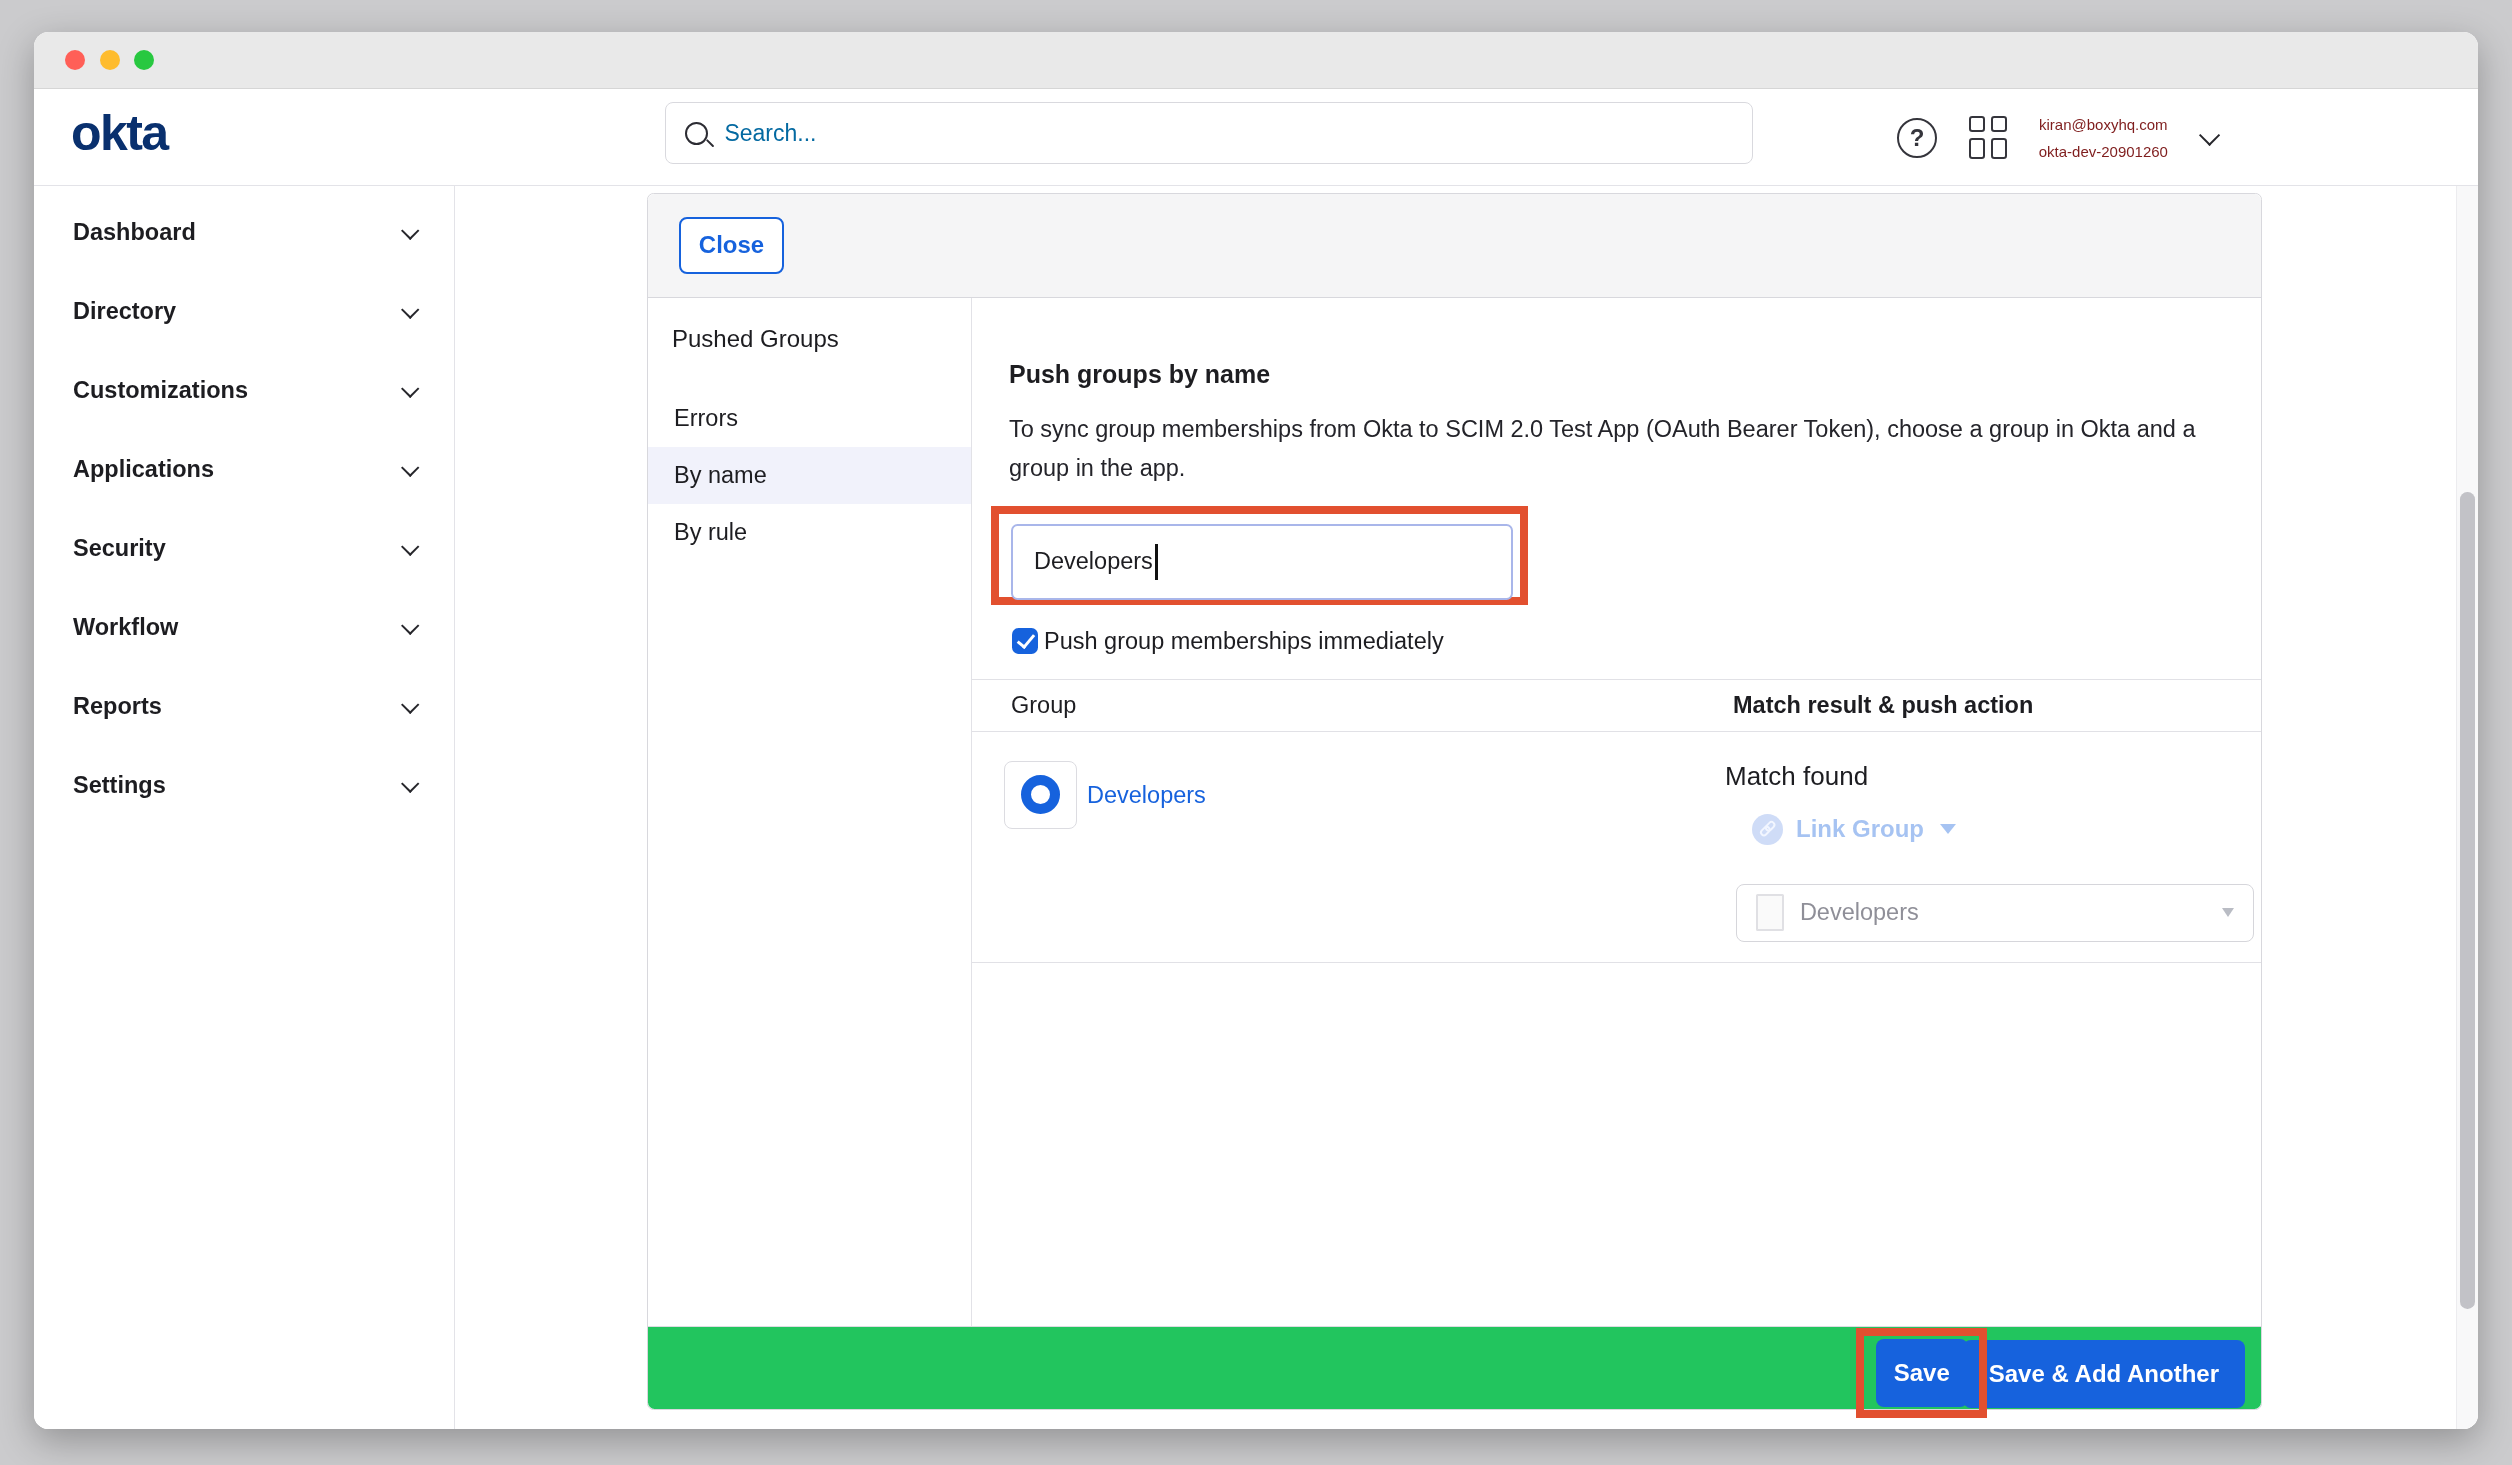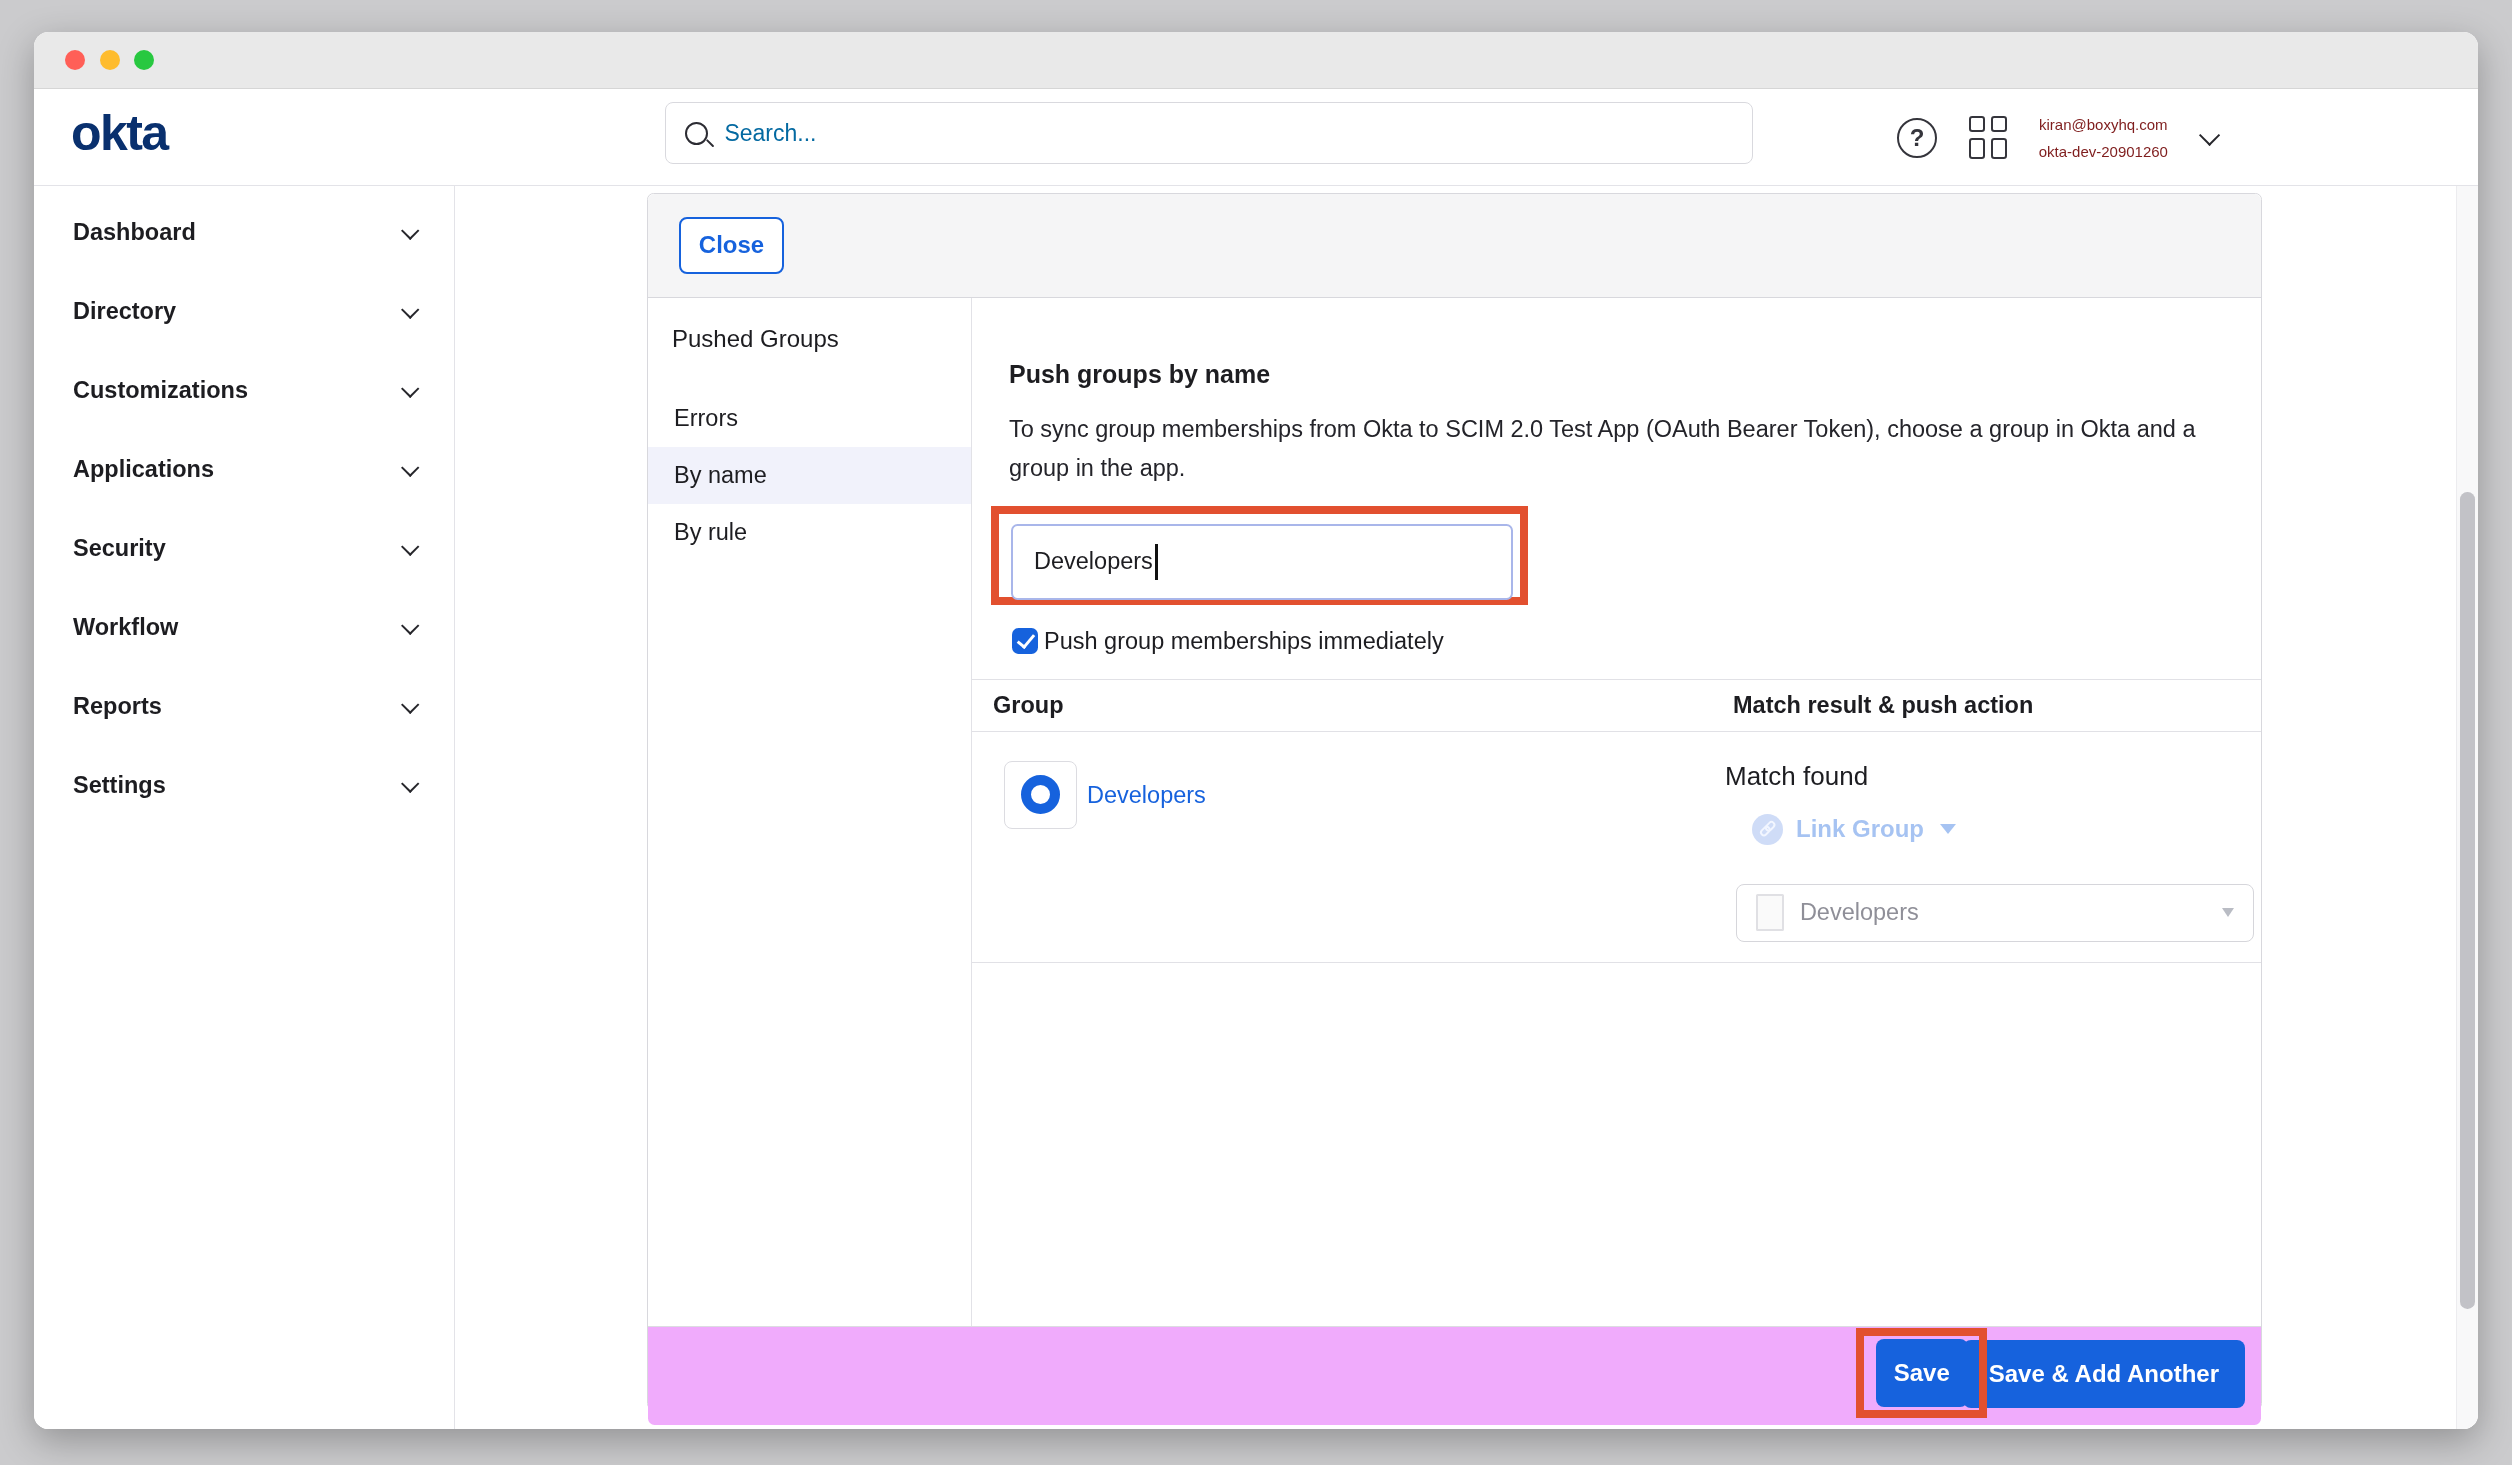--- a/index.html
+++ b/index.html
@@ -70,40 +70,40 @@
            display:flex;align-items:center;padding-left:21px;font-size:23.5px;background:#fff;cursor:text;}
   .caret-bar{display:inline-block;width:2.4px;height:36px;background:#111;margin-left:2.4px;}
 
   .check-row{position:absolute;left:40px;top:330px;display:flex;align-items:center;gap:6px;cursor:pointer;}
   .checkbox{position:relative;width:26px;height:26px;border-radius:6.5px;background:var(--accent);flex:none;}
   .checkbox::after{content:'';position:absolute;left:9px;top:3.2px;width:7.3px;height:13.8px;border-right:3.2px solid #fff;border-bottom:3.2px solid #fff;transform:rotate(40deg);}
   .check-row .lbl{font-size:23.5px;}
 
   .tbl-head{position:absolute;left:0;right:0;top:381px;height:53px;border-top:1.6px solid #e1e1e6;border-bottom:1.6px solid #e1e1e6;
             display:flex;align-items:center;}
-  .tbl-head .c1{margin-left:21px;font-size:23.5px;font-weight:700;}
+  .tbl-head .c1{margin-left:39px;font-size:23.5px;font-weight:400;}
   .tbl-head .c2{position:absolute;left:761px;font-size:23.5px;font-weight:700;}
 
   .group-card{position:absolute;left:32px;top:463px;width:73px;height:68px;border:1.6px solid #dcdce1;border-radius:8px;
               display:flex;align-items:center;justify-content:center;background:#fff;}
   .okta-ring{width:39px;height:39px;border:10.5px solid var(--accent);border-radius:50%;}
   .group-link{position:absolute;left:115px;top:484px;font-size:23.5px;color:var(--accent);text-decoration:none;cursor:pointer;}
   .match-found{position:absolute;left:753px;top:463px;font-size:26px;text-align:center;}
   .link-group{position:absolute;left:780px;top:516px;display:flex;align-items:center;gap:13px;cursor:pointer;}
   .link-circle{width:31px;height:31px;border-radius:50%;background:#cfdcf7;display:flex;align-items:center;justify-content:center;flex:none;}
   .link-group .lbl{font-size:24px;font-weight:700;color:rgba(22,98,221,.38);}
   .tri-down{width:0;height:0;border-left:8px solid transparent;border-right:8px solid transparent;border-top:10.5px solid rgba(22,98,221,.38);margin-left:3.2px;}
   .dropdown{position:absolute;left:764px;top:586px;width:518px;height:58px;border:1.6px solid #d6d6db;border-radius:8px;
             display:flex;align-items:center;padding:0 19.4px;cursor:pointer;background:#fff;}
   .ph-square{width:27.5px;height:37px;border:2.4px solid #e0e0e4;background:#fafafa;border-radius:1.6px;flex:none;}
   .dropdown .val{font-size:23.5px;color:#8f8f98;margin-left:16px;}
   .dropdown .tri-down{margin-left:auto;border-top-color:#b9bcc4;border-left-width:6.5px;border-right-width:6.5px;border-top-width:9px;}
   .row-border{position:absolute;left:0;right:0;top:664px;height:1.6px;background:#e1e1e6;}
 
-  .panel-foot{position:relative;height:99px;border-top:1.6px solid var(--border);background:#f0abfc;border-radius:0 0 6.5px 6.5px;}
+  .panel-foot{position:relative;height:83px;border-top:1.6px solid var(--border);background:#22c55e;border-radius:0 0 6.5px 6.5px;}
   .btn-primary{background:var(--accent);color:#fff;font-size:24px;font-weight:700;border:none;border-radius:8px;height:68px;cursor:pointer;}
   .save-btn{width:92px;}
   .annot-save{position:absolute;right:274px;top:1.6px;padding:3.2px 11.3px;background:transparent;z-index:5;}
   .saveadd-btn{position:absolute;right:16px;top:13px;padding:0 26px;}
 </style>
 </head>
 <body>
 
 <div class="page">
   <div class="window">

